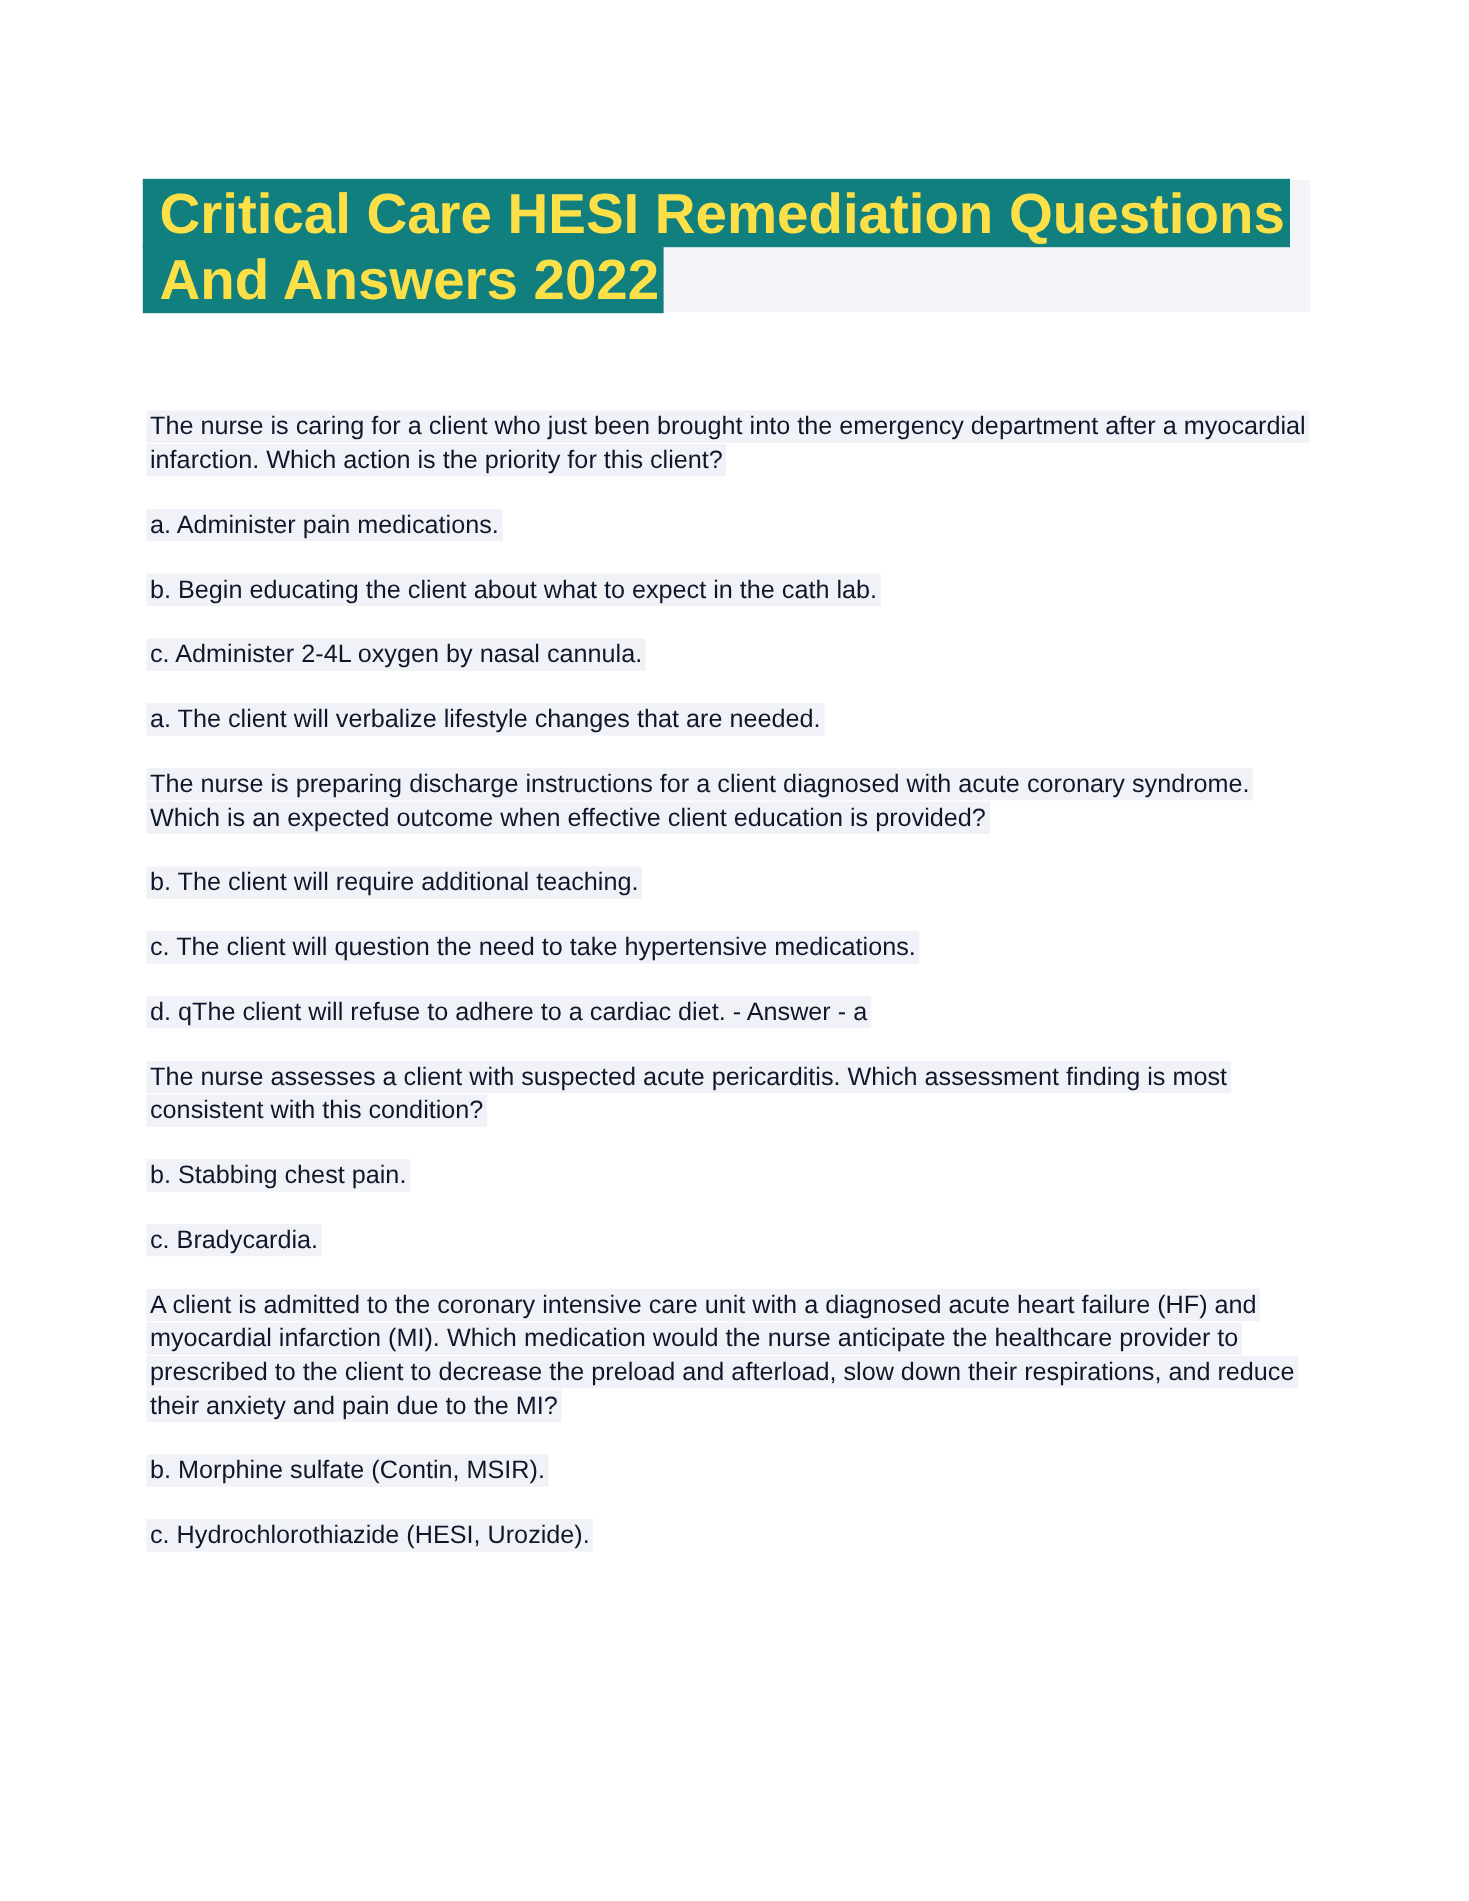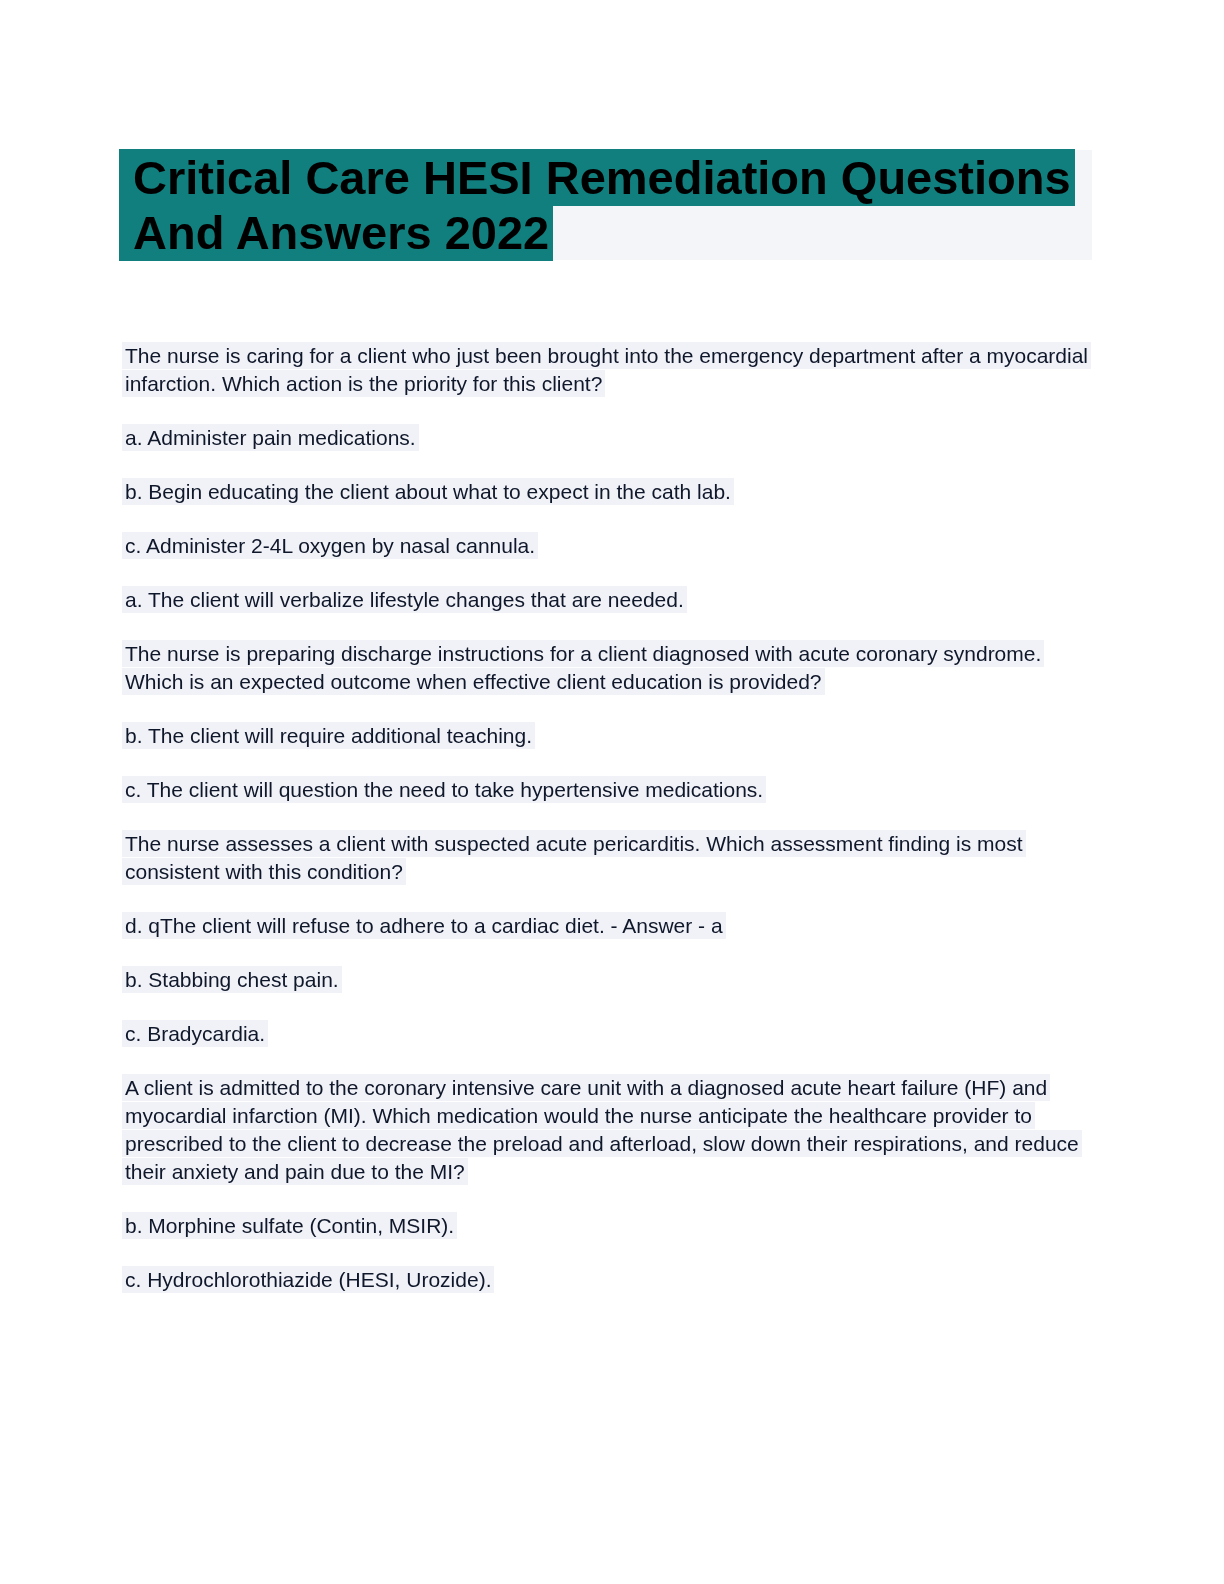--- a/index.html
+++ b/index.html
@@ -19,21 +19,21 @@
     left: 119px;
     top: 150px;
     width: 973px;
     background: #f4f5f9;
   }
   .title-block h1 {
     margin: 0;
     font-weight: bold;
     font-size: 47px;
     line-height: 55px;
-    color: #000000;
+    color: #fde047;
     letter-spacing: 0;
   }
   .title-run {
     background: #107f7d;
     padding: 2px 4px 2px 14px;
     -webkit-box-decoration-break: clone;
     box-decoration-break: clone;
   }
 
   
@@ -67,23 +67,23 @@
 
   <p><span class="hl">The nurse is caring for a client who just been brought into the emergency department after a myocardial infarction. Which action is the priority for this client?</span></p>
   <p><span class="hl">a. Administer pain medications.</span></p>
   <p><span class="hl">b. Begin educating the client about what to expect in the cath lab.</span></p>
   <p><span class="hl">c. Administer 2-4L oxygen by nasal cannula.</span></p>
 
   <p><span class="hl">a. The client will verbalize lifestyle changes that are needed.</span></p>
   <p><span class="hl">The nurse is preparing discharge instructions for a client diagnosed with acute coronary syndrome. Which is an expected outcome when effective client education is provided?</span></p>
   <p><span class="hl">b. The client will require additional teaching.</span></p>
   <p><span class="hl">c. The client will question the need to take hypertensive medications.</span></p>
+  <p><span class="hl">d. qThe client will refuse to adhere to a cardiac diet. - Answer - a</span></p>
+
   <p><span class="hl">The nurse assesses a client with suspected acute pericarditis. Which assessment finding is most consistent with this condition?</span></p>
-
-  <p><span class="hl">d. qThe client will refuse to adhere to a cardiac diet. - Answer - a</span></p>
   <p><span class="hl">b. Stabbing chest pain.</span></p>
   <p><span class="hl">c. Bradycardia.</span></p>
 
   <p><span class="hl">A client is admitted to the coronary intensive care unit with a diagnosed acute heart failure (HF) and myocardial infarction (MI). Which medication would the nurse anticipate the healthcare provider to prescribed to the client to decrease the preload and afterload, slow down their respirations, and reduce their anxiety and pain due to the MI?</span></p>
   <p><span class="hl">b. Morphine sulfate (Contin, MSIR).</span></p>
   <p><span class="hl">c. Hydrochlorothiazide (HESI, Urozide).</span></p>
 
 </div>
 
 </body></html>

